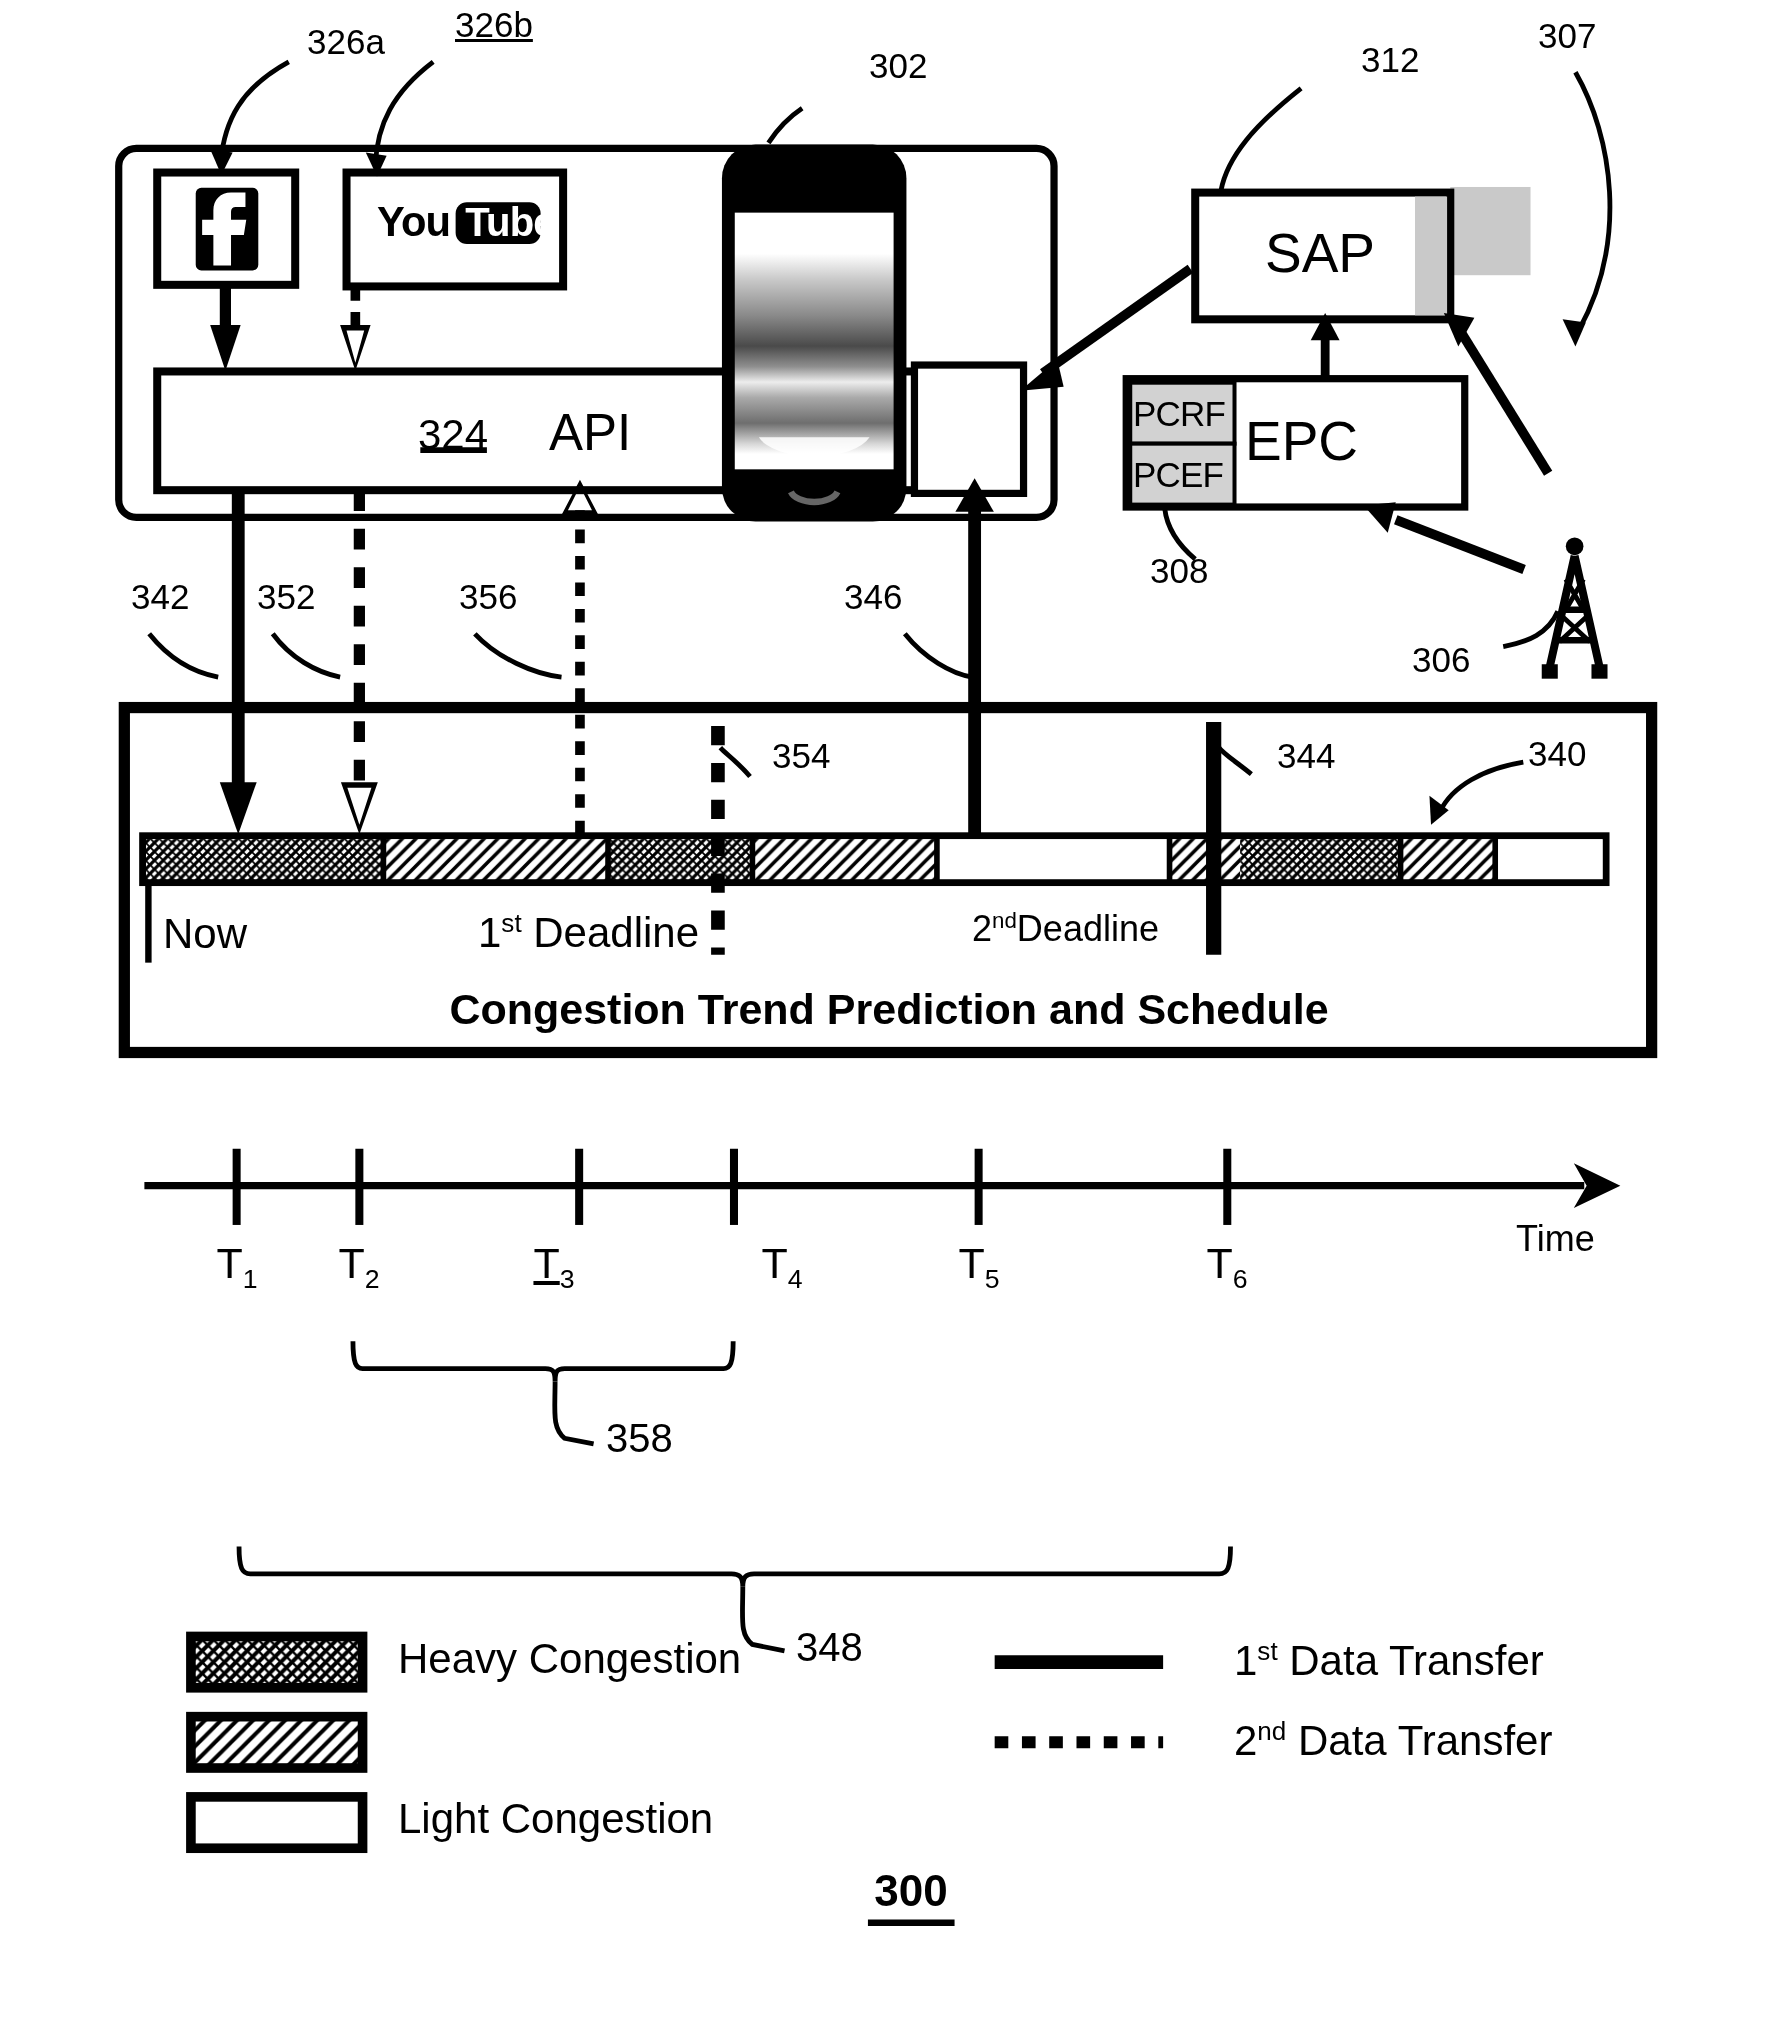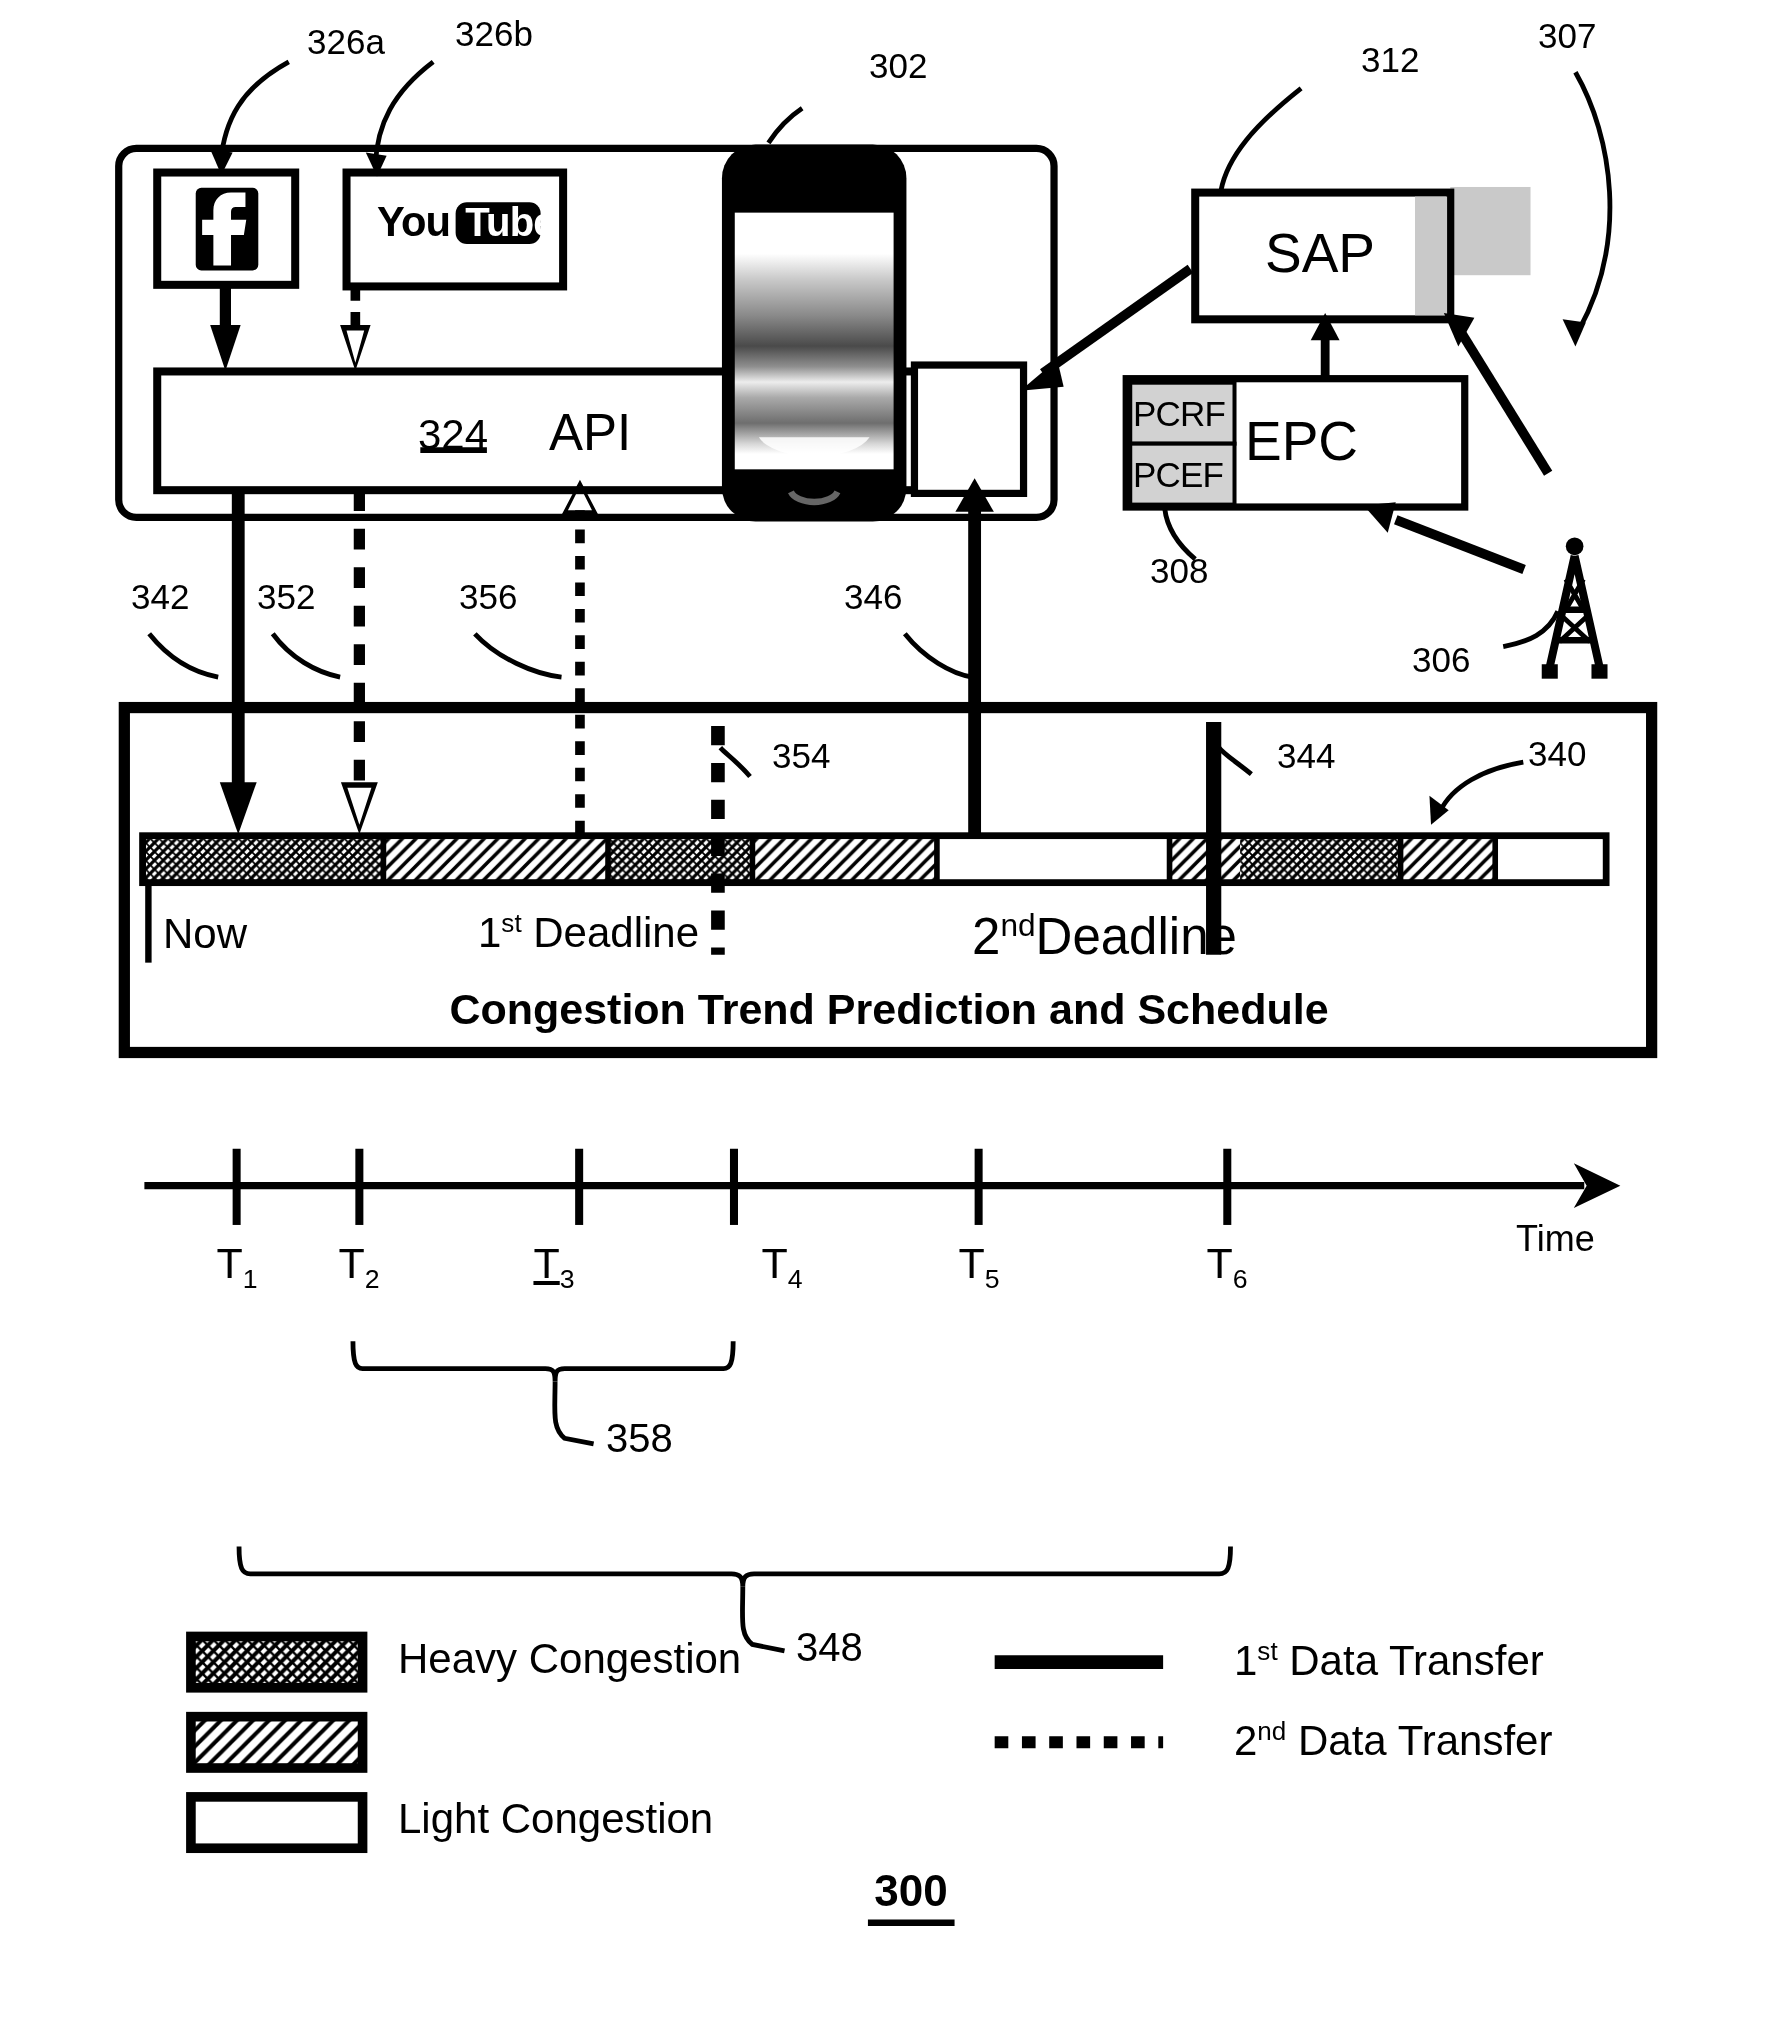--- a/index.html
+++ b/index.html
@@ -295,21 +295,21 @@
   <g>
     <line x1="1082" y1="2397" x2="1190" y2="2397" stroke="#000" stroke-width="8"></line>
   </g>
 
   <g>
     <line x1="524" y1="561" x2="607" y2="561" stroke="#000" stroke-width="7"></line>
   </g>
 </svg>
 
 <div class="txt refnum" style="left:307px;top:24px;">326a</div>
-<div class="txt refnum" style="left:455px;top:16px;">326b</div>
+<div class="txt refnum" style="left:455px;top:7px;text-decoration:underline;">326b</div>
 <div class="txt refnum" style="left:869px;top:48px;">302</div>
 <div class="txt refnum" style="left:1361px;top:42px;">312</div>
 <div class="txt refnum" style="left:1538px;top:17.6px;">307</div>
 
 <div class="txt bigtxt" style="left:418px;top:414px;font-size:42px;">324</div>
 <div class="txt" style="left:549px;top:407px;font-size:51px;">API</div>
 
 <div class="txt" style="left:1265px;top:226px;font-size:55px;">SAP</div>
 
 <div class="txt" style="left:1245px;top:414px;font-size:55px;">EPC</div>
@@ -327,21 +327,21 @@
 <div class="txt refnum" style="left:772px;top:738px;">354</div>
 <div class="txt refnum" style="left:1277px;top:738px;">344</div>
 <div class="txt refnum" style="left:1528px;top:736px;">340</div>
 
 <div class="txt" style="left:163px;top:913px;font-size:42px;">Now</div>
 
 <div class="txt" style="left:478px;top:910px;font-size:42px;">
   <span>1</span><span class="sup">st</span>&nbsp;<span>Deadline</span>
 </div>
 
-<div class="txt" style="left:972px;top:910px;font-size:51px;">
+<div class="txt" style="left:972px;top:910px;font-size:36px;">
   <span>2</span><span class="sup">nd</span><span>Deadline</span>
 </div>
 
 <div class="txt ctr" style="left:889px;top:988px;font-size:43px;font-weight:bold;">Congestion Trend Prediction and Schedule</div>
 
 <div class="txt ctr" style="left:237px;top:1242px;font-size:43px;"><span>T</span><sub style="font-size:0.62em">1</sub></div>
 <div class="txt ctr" style="left:359px;top:1242px;font-size:43px;"><span>T</span><sub style="font-size:0.62em">2</sub></div>
 <div class="txt ctr" style="left:554px;top:1242px;font-size:43px;text-decoration:underline;"><span>T</span><sub style="font-size:0.62em">3</sub></div>
 <div class="txt ctr" style="left:734px;top:1242px;font-size:43px;margin-left:48px;"><span>T</span><sub style="font-size:0.62em">4</sub></div>
 <div class="txt ctr" style="left:979px;top:1242px;font-size:43px;"><span>T</span><sub style="font-size:0.62em">5</sub></div>

